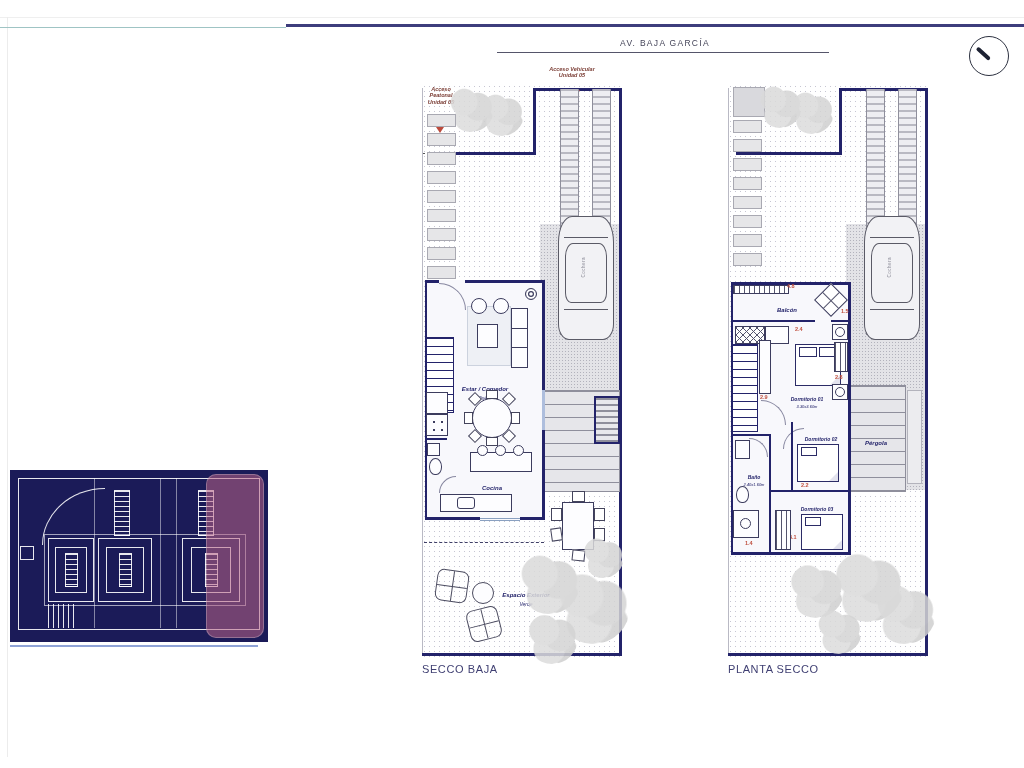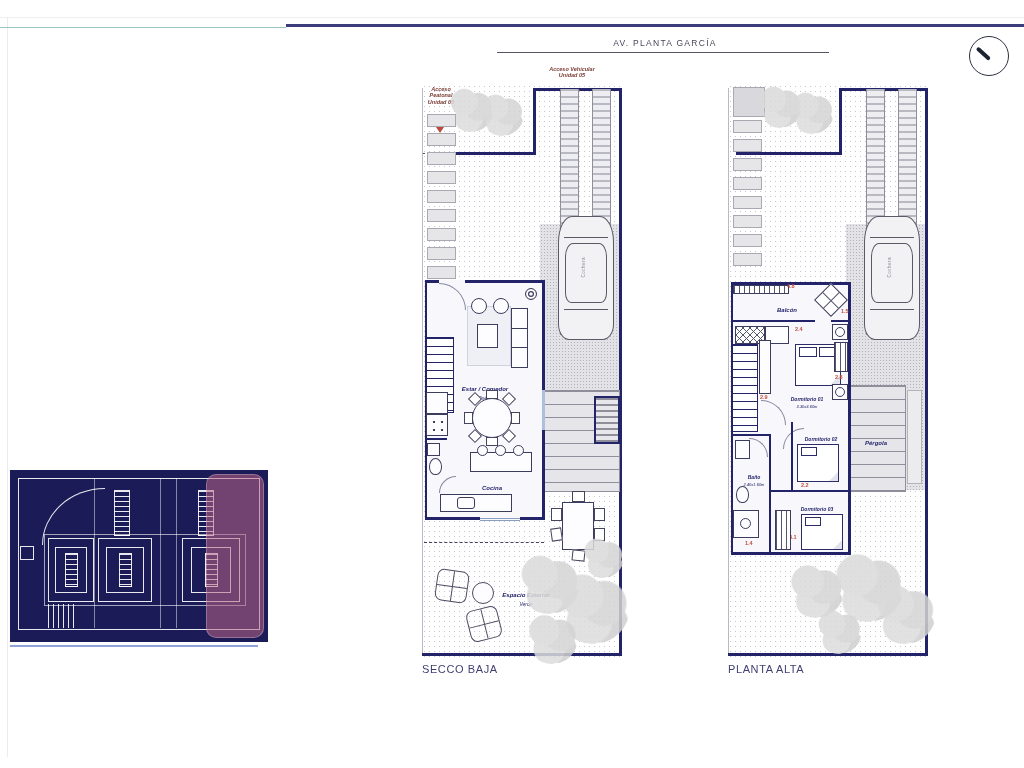--- a/index.html
+++ b/index.html
@@ -73,21 +73,21 @@
 </head>
 <body>
 
 <div class="canvas">
 
   <div class="abs" style="left:0;top:17px;width:1024px;height:1px;background:#efefef;"></div>
   <div class="abs" style="left:7px;top:17px;width:1px;height:740px;background:#ececec;"></div>
   <div class="abs" style="left:0;top:27px;width:286px;height:1px;background:#9fc4c4;"></div>
   <div class="abs" style="left:286px;top:24px;width:738px;height:3px;background:#3d3d7c;"></div>
 
-  <div class="lbl" style="left:575px;top:38px;width:180px;font-size:8.5px;color:#46465a;letter-spacing:1.3px;">AV. PLANTA GARCÍA</div>
+  <div class="lbl" style="left:575px;top:38px;width:180px;font-size:8.5px;color:#46465a;letter-spacing:1.3px;">AV. BAJA GARCÍA</div>
   <div class="abs" style="left:497px;top:52px;width:332px;height:1px;background:#55556a;"></div>
 
   <div class="abs" style="left:969px;top:36px;width:38px;height:38px;border:1.6px solid #2c3140;border-radius:50%;">
     <div class="abs" style="left:7px;top:9px;width:17px;height:4px;background:#1d2233;border-radius:2px;transform:rotate(42deg);transform-origin:left center;"></div>
   </div>
 
   <div class="abs dots" style="left:422px;top:84px;width:200px;height:576px;overflow:visible;">
 
     <div class="wall" style="left:111px;top:4px;width:89px;height:3px;"></div>
     <div class="wall" style="left:111px;top:4px;width:3px;height:66px;"></div>
@@ -325,21 +325,21 @@
       </div>
       <div class="red-dim" style="left:58px;top:252px;">3.1</div>
       <div class="vrungs" style="left:44px;top:228px;width:14px;height:38px;background-color:#fff;"></div>
     </div>
 
     <div class="tree" style="left:60px;top:478px;width:56px;height:56px;"></div>
     <div class="tree" style="left:104px;top:466px;width:72px;height:72px;"></div>
     <div class="tree" style="left:146px;top:498px;width:62px;height:62px;"></div>
     <div class="tree" style="left:88px;top:524px;width:46px;height:46px;"></div>
   </div>
-  <div class="title" style="left:728px;top:663px;">PLANTA ALTA</div>
+  <div class="title" style="left:728px;top:663px;">PLANTA SECCO</div>
 
   <div class="abs" style="left:10px;top:470px;width:258px;height:172px;background:#1b1b58;">
     <div class="kp-rect" style="left:8px;top:8px;width:240px;height:150px;"></div>
     <div class="arc2" style="left:32px;top:18px;width:62px;height:56px;border-color:rgba(255,255,255,.9);"></div>
     <div class="kp-rect" style="left:10px;top:76px;width:12px;height:12px;"></div>
     <div class="kp-rect" style="left:34px;top:64px;width:200px;height:70px;border-color:rgba(255,255,255,.6);"></div>
 
     <div class="kp-line" style="left:84px;top:8px;width:1px;height:150px;opacity:.55;"></div>
     <div class="kp-line" style="left:150px;top:8px;width:1px;height:150px;opacity:.55;"></div>
     <div class="kp-line" style="left:166px;top:8px;width:1px;height:150px;opacity:.55;"></div>

